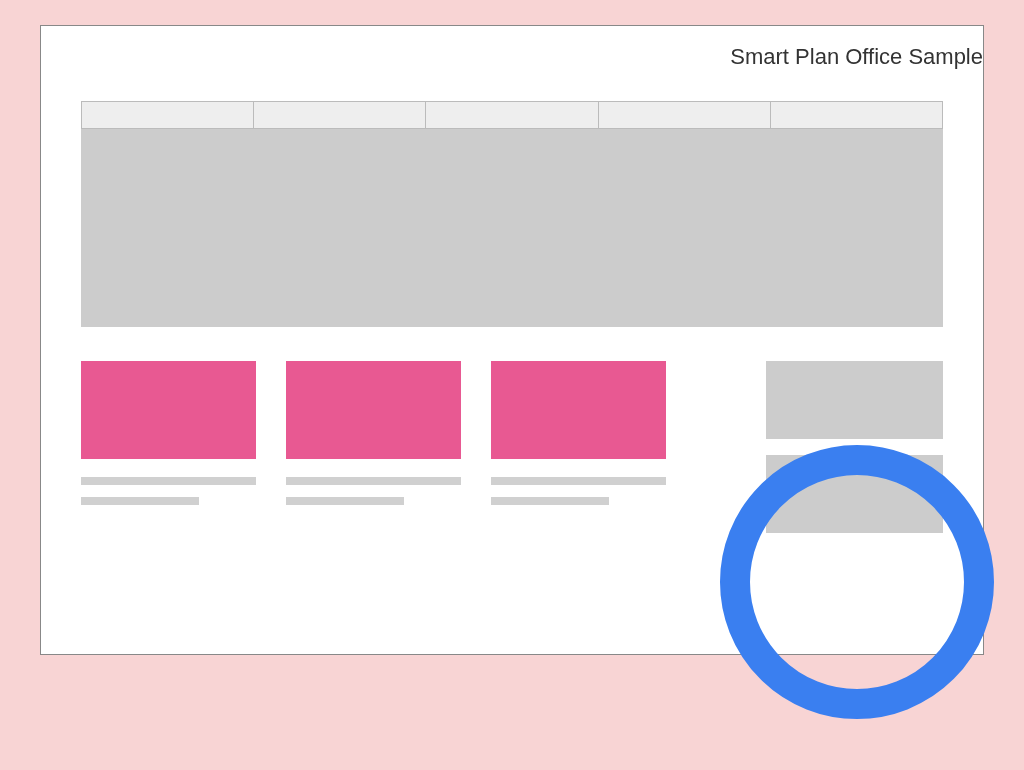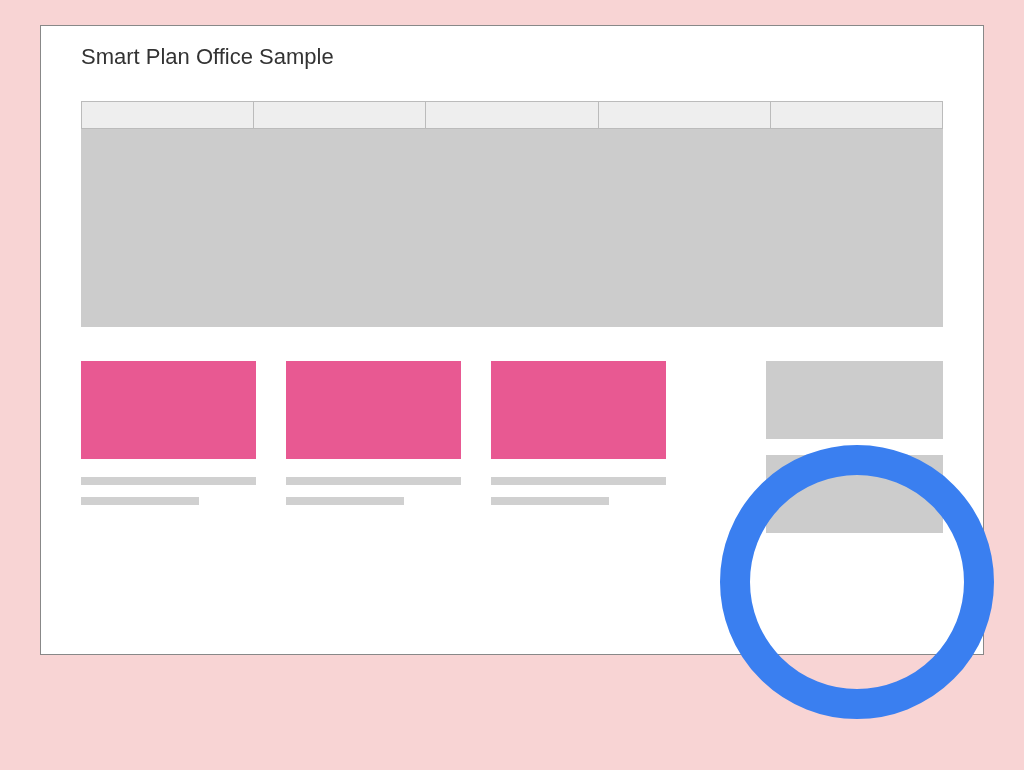--- a/index.html
+++ b/index.html
@@ -1,18 +1,19 @@
 <!DOCTYPE html>
 <html><head>
   <meta charset="utf-8">
   <style>
     * {
       box-sizing: border-box;
       margin: 0;
       padding: 0;
+      text-align: right;
     }
     body {
       width: 1024px;
       height: 770px;
       background-color: #f8d4d4;
       font-family: Arial, sans-serif;
       position: relative;
       overflow: hidden;
     }
     .window {

